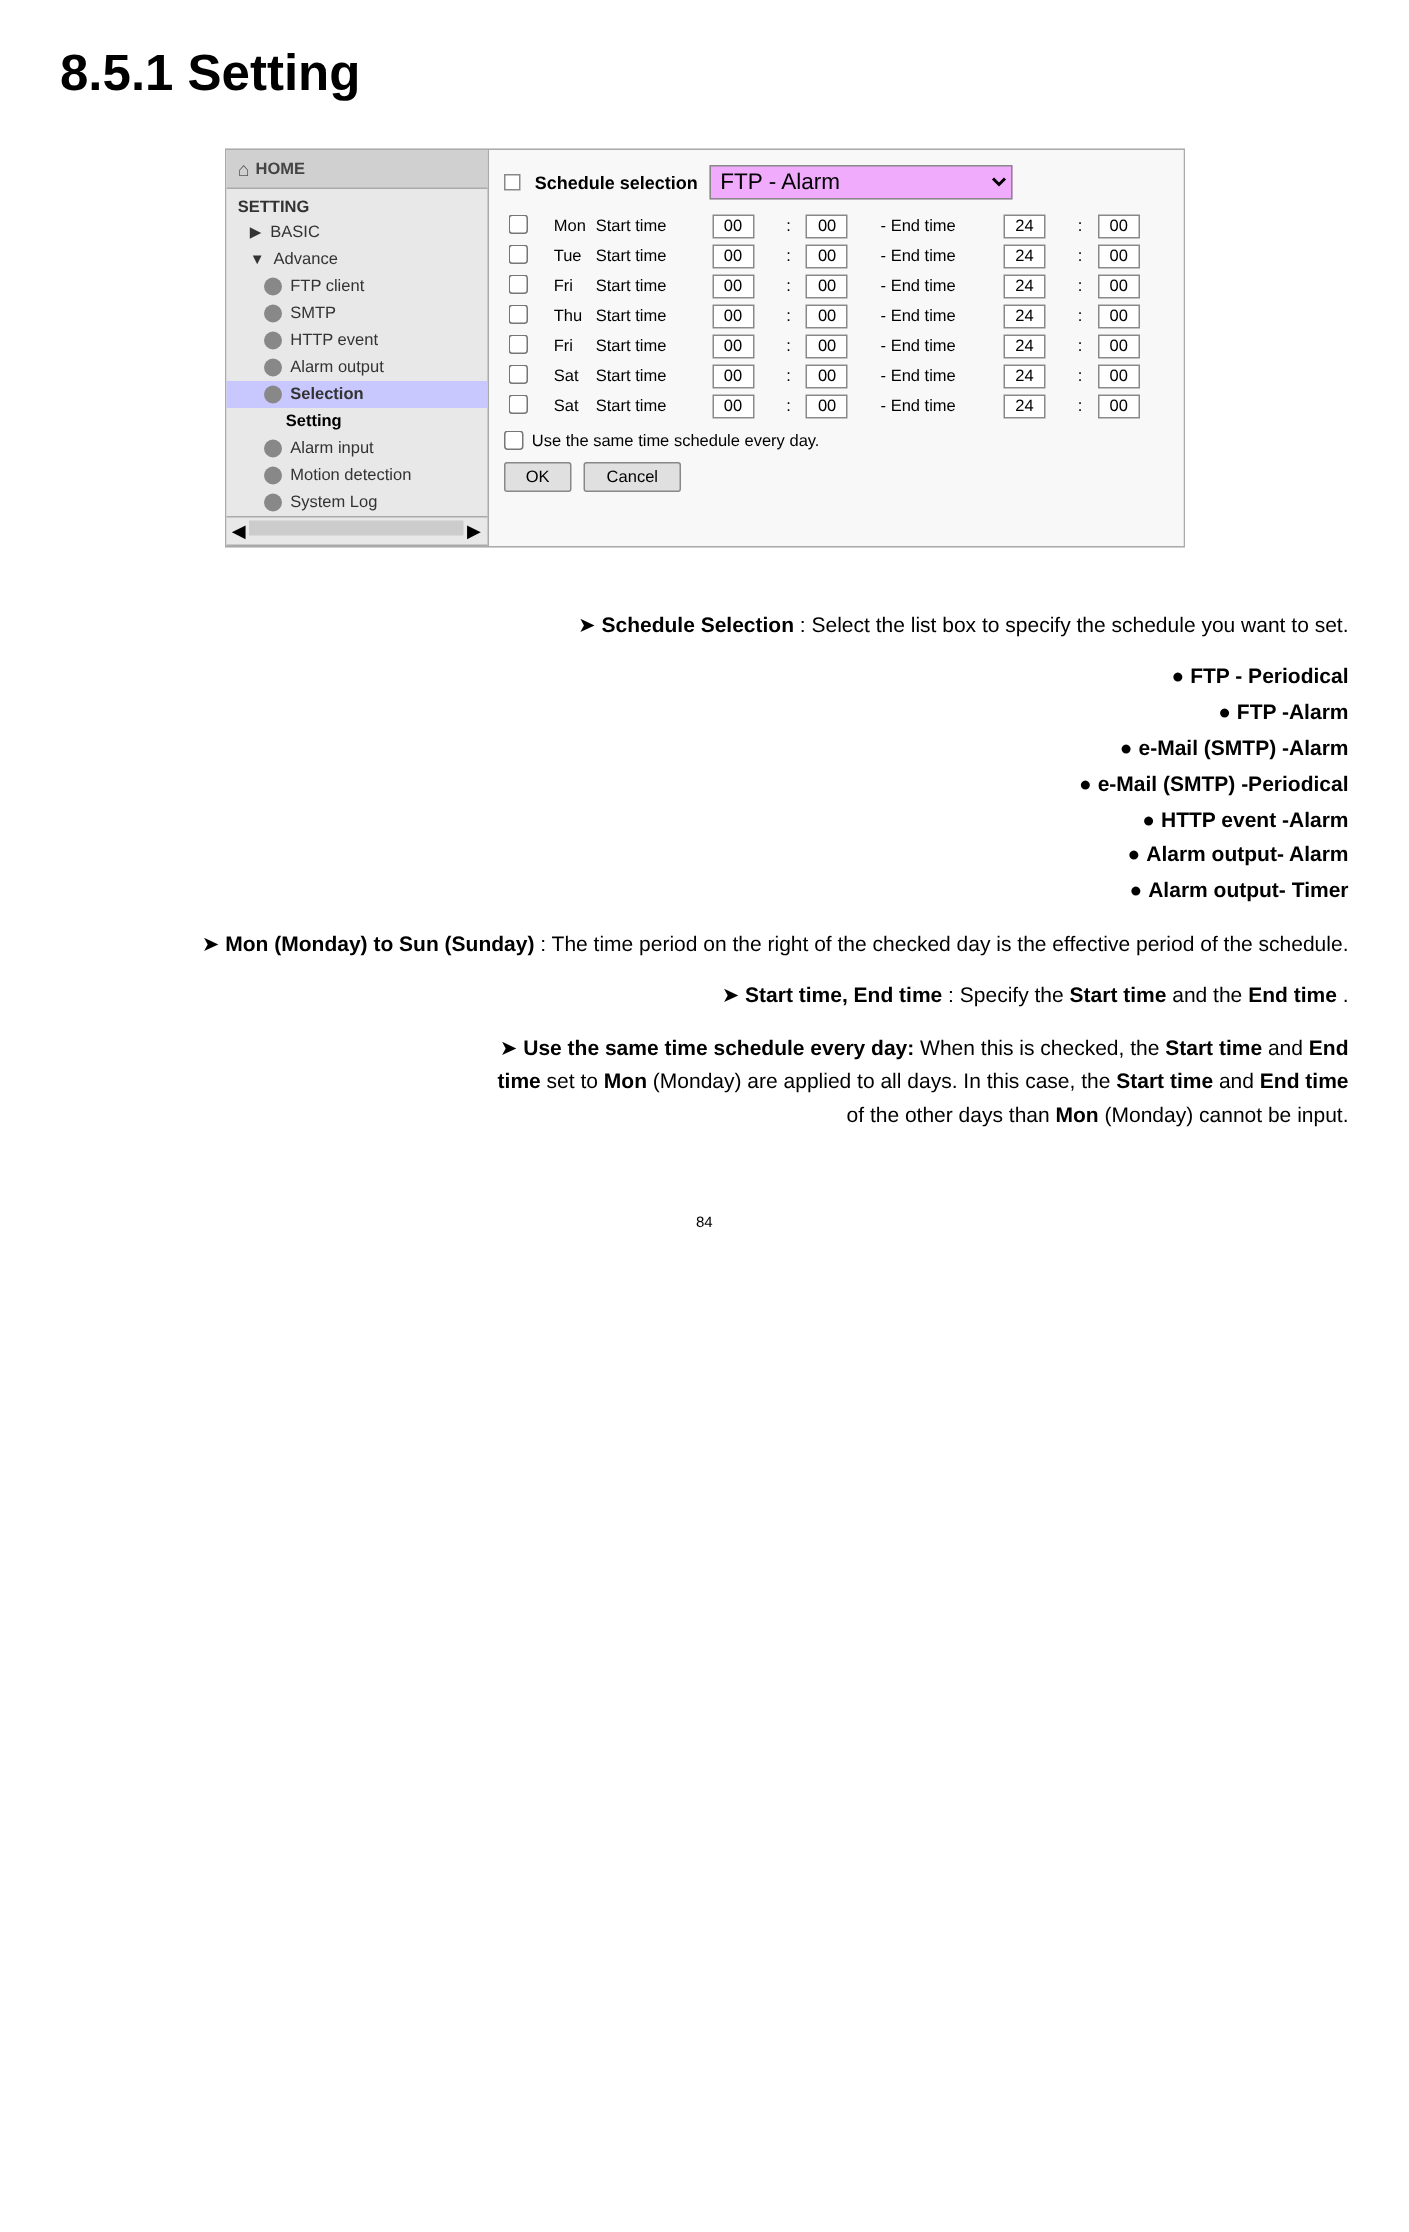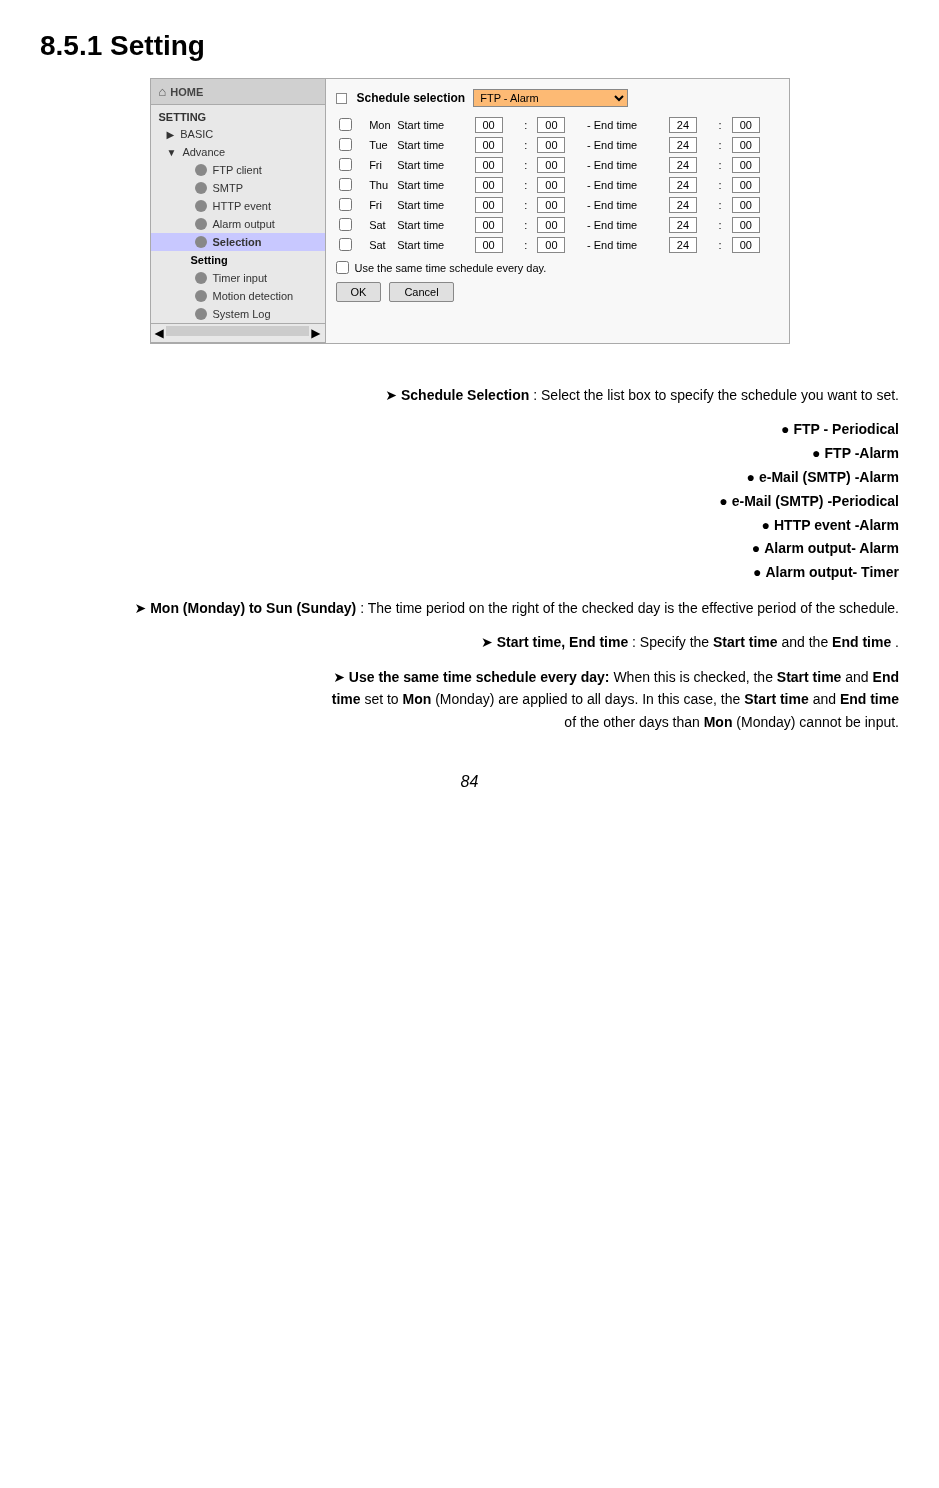--- a/index.html
+++ b/index.html
@@ -7,23 +7,23 @@
       font-family: Arial, sans-serif;
       font-size: 14px;
       background: #fff;
       color: #000;
       width: 939px;
       min-height: 1488px;
       padding: 30px 40px;
     }
 
     h1 {
-      font-size: 28px;
-      font-weight: bold;
-      margin-bottom: 16px;
+      font-size: 34px;
+      font-weight: bold;
+      margin-bottom: 30px;
     }
 
     .ui-container {
       border: 1px solid #aaa;
       display: flex;
       width: 640px;
       margin: 0 auto 40px auto;
       background: #f0f0f0;
       font-size: 12px;
     }
@@ -70,21 +70,21 @@
       color: #333;
       cursor: pointer;
     }
 
     .sidebar-item.active {
       background: #c8c8ff;
       font-weight: bold;
     }
 
     .sidebar-item.sub {
-      padding-left: 44px;
+      padding-left: 25px;
     }
 
     .sidebar-item.sub.active-sub {
       font-weight: bold;
       color: #000;
     }
 
     .sidebar-scroll {
       display: flex;
       justify-content: space-between;
@@ -106,24 +106,24 @@
       gap: 8px;
       margin-bottom: 8px;
     }
 
     .schedule-title {
       font-weight: bold;
       font-size: 12px;
     }
 
     select.schedule-select {
-      font-size: 11px;
+      font-size: 15px;
       padding: 1px 2px;
       border: 1px solid #888;
-      background: #fdba74;
+      background: #f0abfc;
     }
 
     .schedule-table {
       width: 100%;
       border-collapse: collapse;
       margin-bottom: 6px;
     }
 
     .schedule-table td {
       padding: 2px 3px;
@@ -207,23 +207,22 @@
       line-height: 1.7;
     }
 
     .bullet-list li::before {
       content: "●";
       margin-right: 4px;
     }
 
     .page-number {
       text-align: center;
-      margin-top: 40px;
-      font-size: 16px;
-      font-style: italic;
+      margin-top: 56px;
+      font-size: 10px;
     }
 
     .checkbox-icon {
       display: inline-block;
       width: 11px;
       height: 11px;
       border: 1px solid #888;
       background: #fff;
       margin-right: 2px;
       vertical-align: middle;
@@ -285,21 +284,21 @@
     </div>
     <div class="sidebar-item sub active">
       <span class="small-icon"></span>
       <span>Selection</span>
     </div>
     <div class="sidebar-item sub active-sub" style="padding-left:40px;">
       <span>Setting</span>
     </div>
     <div class="sidebar-item sub">
       <span class="small-icon"></span>
-      <span>Timer input</span>
+      <span>Alarm input</span>
     </div>
     <div class="sidebar-item sub">
       <span class="small-icon"></span>
       <span>Motion detection</span>
     </div>
     <div class="sidebar-item sub">
       <span class="small-icon"></span>
       <span>System Log</span>
     </div>
     <div class="sidebar-scroll">

